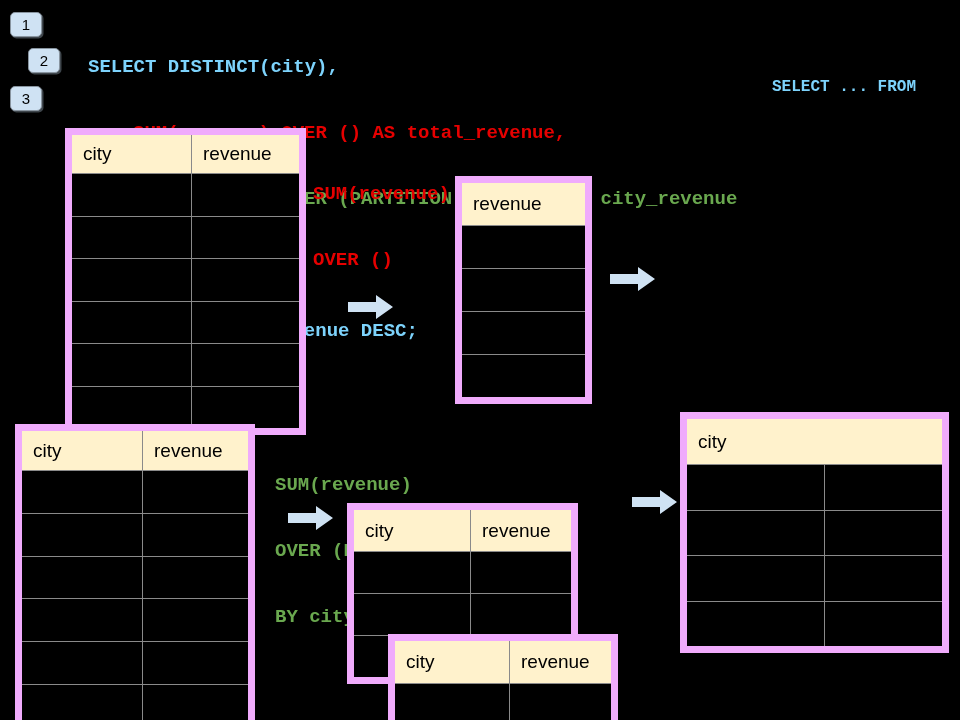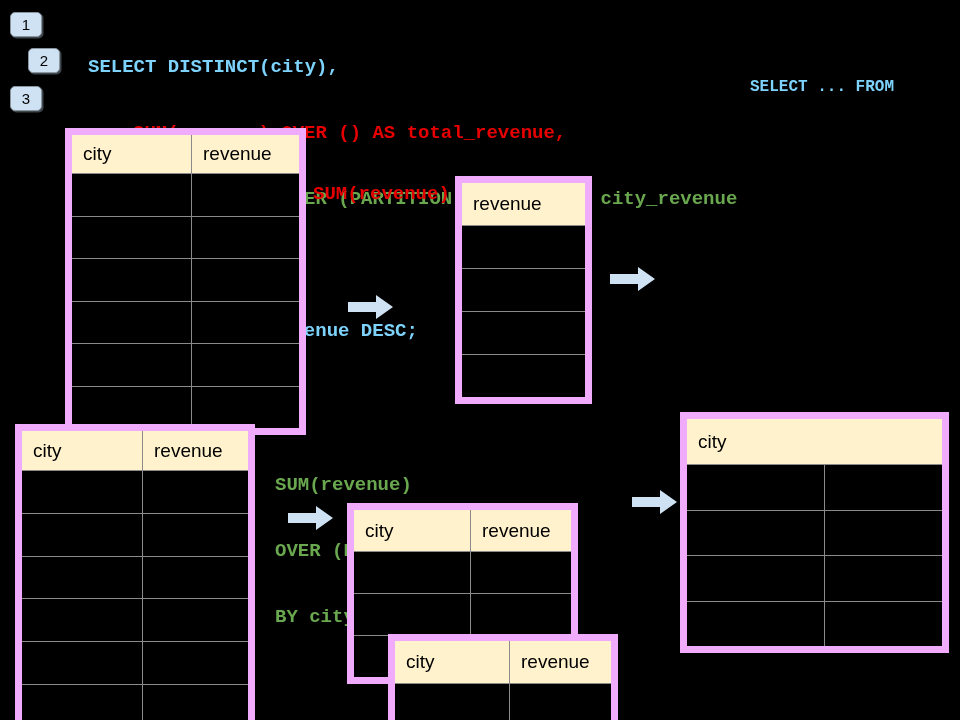--- a/index.html
+++ b/index.html
@@ -18,21 +18,21 @@
   
   .mono{font-family:"Liberation Mono","DejaVu Sans Mono",monospace;font-weight:bold;}
   #sql{position:absolute;left:88px;top:12px;font-size:19px;line-height:22px;white-space:pre;}
   #sql .ln{display:block;}
   #sql .ind4{padding-left:45px}
   #sql .ind2{padding-left:22px}
   .purple{color:#7dd3fc}
   .red{color:#e60000}
   .green{color:#6aa84f}
 
-  #side-note{position:absolute;left:750px;top:37px;font-size:16px;line-height:20px;white-space:pre;}
+  #side-note{position:absolute;left:772px;top:37px;font-size:16px;line-height:20px;white-space:pre;}
   #note-total{position:absolute;left:313px;top:139px;font-size:19px;line-height:22px;white-space:pre;}
   #note-partition{position:absolute;left:275px;top:430px;font-size:19px;line-height:22px;white-space:pre;}
 
   
   .tbl{position:absolute;border:7px solid #f0abfc;background:#000;box-sizing:border-box;}
   .thead{display:flex;background:#fff2cc;}
   .th{box-sizing:border-box;display:flex;align-items:center;padding-left:11px;
       font-size:19px;color:#000;border-left:1px solid #8a8a8a;}
   .th:first-child{border-left:none;}
   .trow{display:flex;border-top:1px solid #8a8a8a;}
@@ -87,20 +87,21 @@
     <span class="ln purple ind2">FROM rides</span>
     <span class="ln purple ind2">ORDER by city_revenue DESC;</span>
   </div>
 
   <div id="side-note" class="mono purple">
     <span class="ln" style="display:block">SELECT ... FROM</span>
   </div>
 
   <div id="note-total" class="mono red">
     <span style="display:block">SUM(revenue)</span>
+    <span style="display:block">OVER ()</span>
   </div>
 
   <div id="note-partition" class="mono green">
     <span style="display:block">SUM(revenue)</span>
     <span style="display:block">OVER (PARTITION</span>
     <span style="display:block">BY city)</span>
   </div>
 
   <div class="tbl" id="tbl-rides-top">
     <div class="thead">

